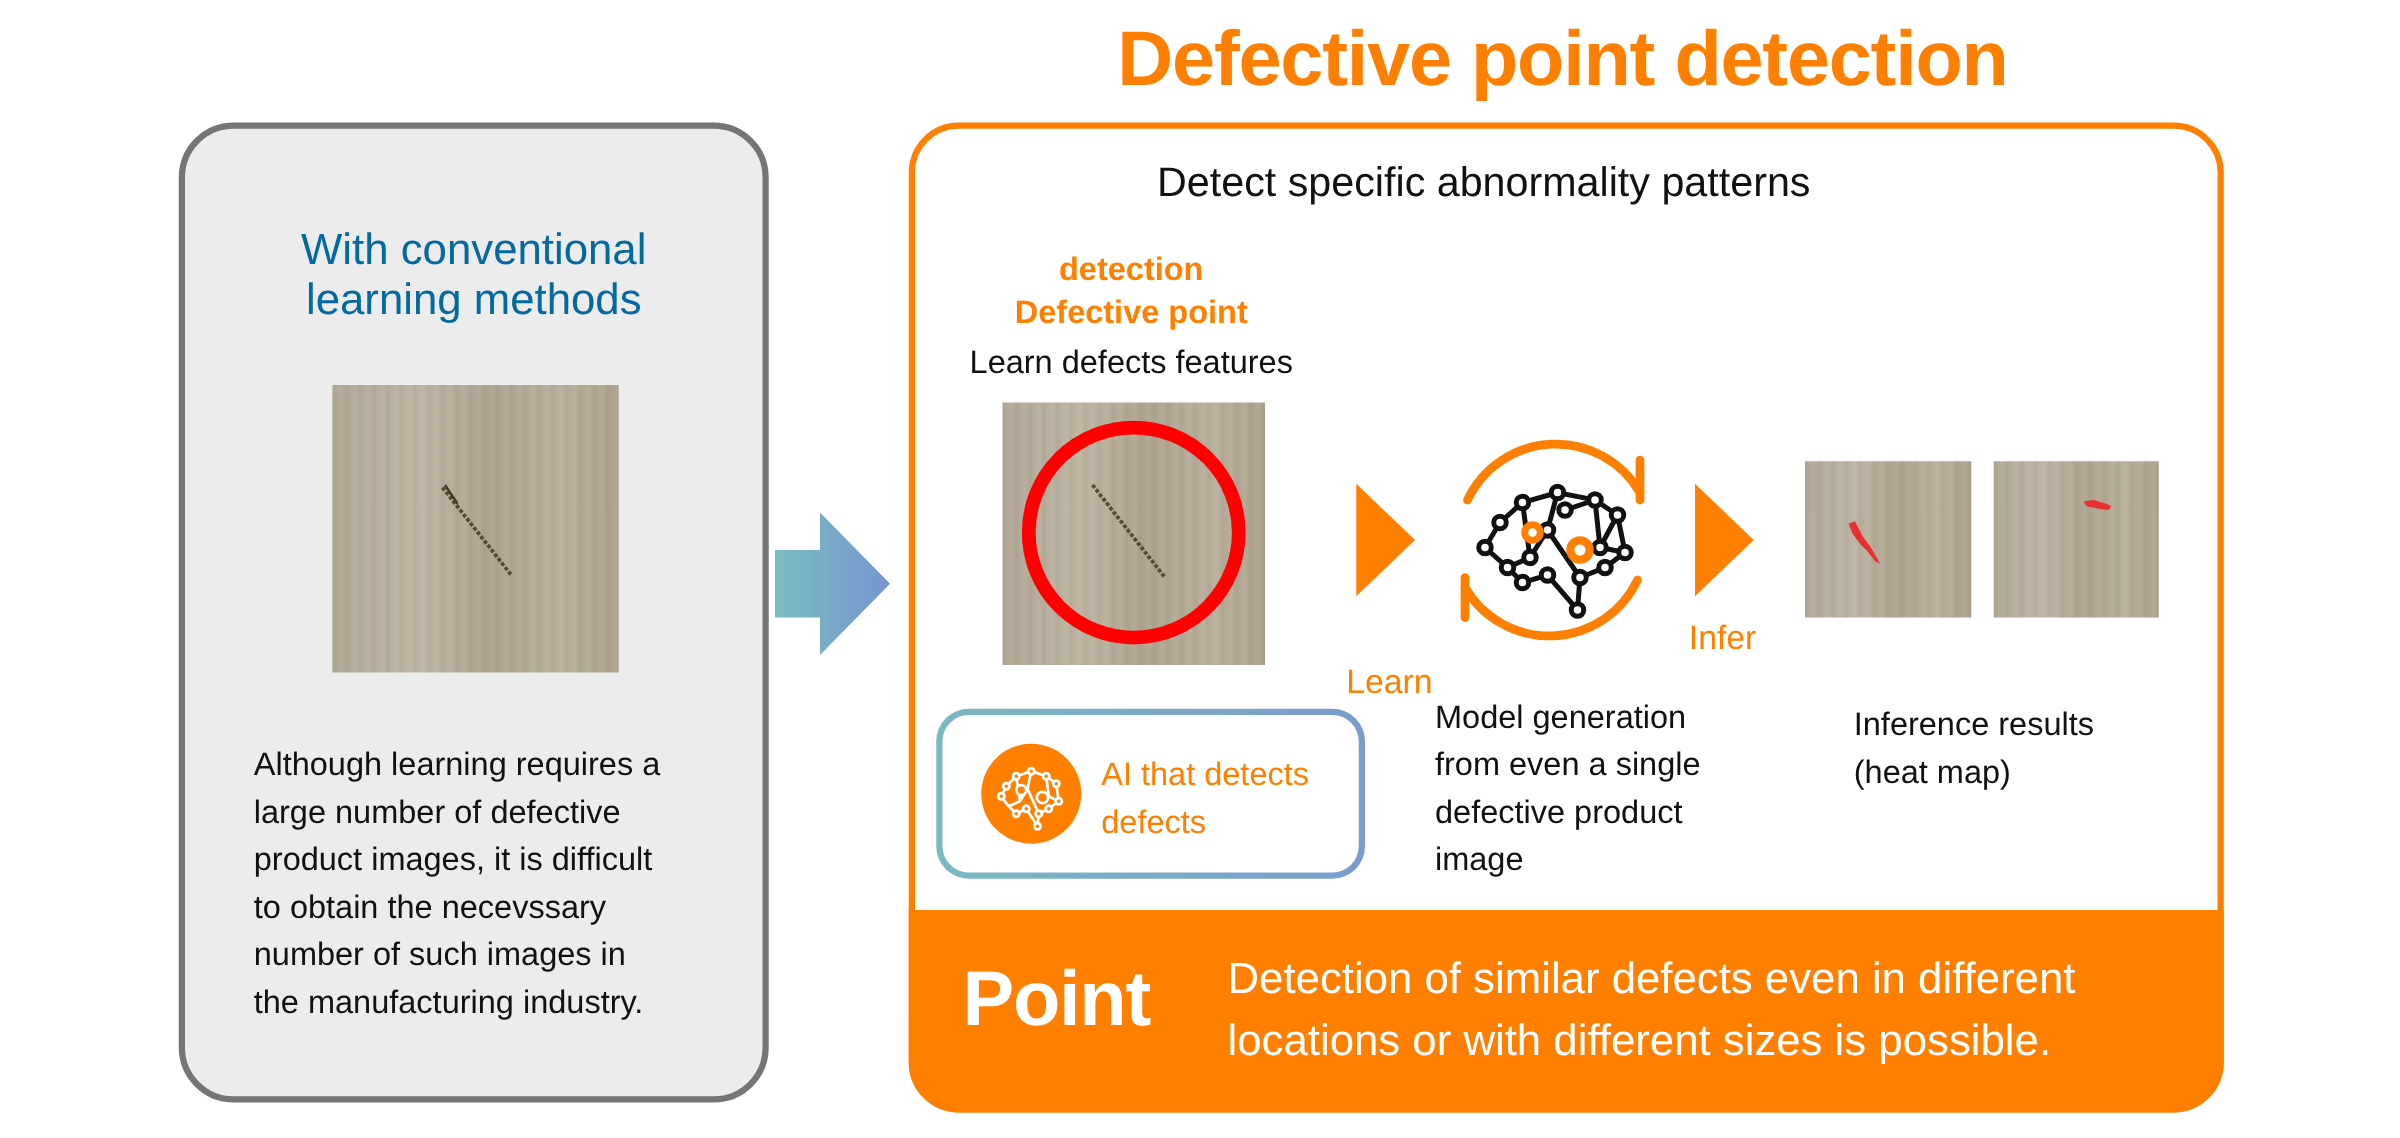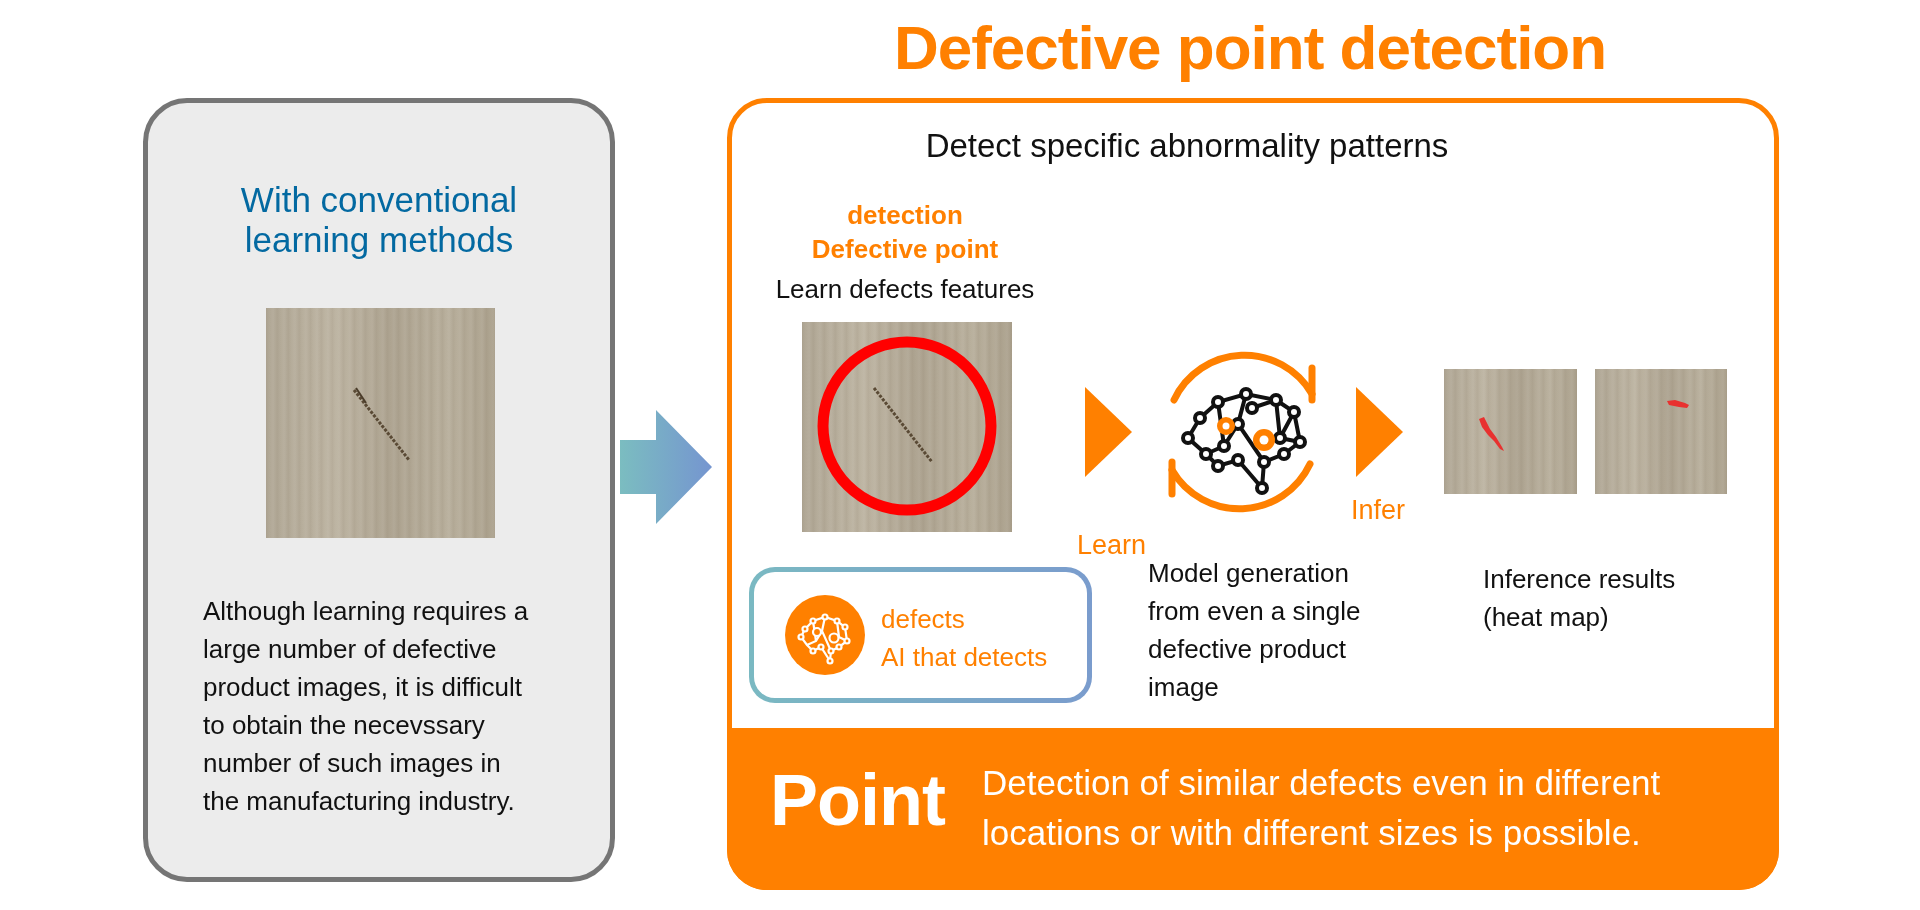--- a/index.html
+++ b/index.html
@@ -37,21 +37,21 @@
   .res-img2 { left:1595px; top:369px; width:132px; height:125px; }
   .model-text { left:1148px; top:554px; width:240px; font-size:26px; line-height:38px; color:#111; }
   .infer-text { left:1483px; top:560px; width:260px; font-size:26px; line-height:38px; color:#111; }
   .ai-box { left:749px; top:567px; width:343px; height:136px; border-radius:26px; box-sizing:border-box;
             padding:5px; background:linear-gradient(90deg,#7ab9c2,#7a9ccd); }
   .ai-box-inner { width:100%; height:100%; background:#fff; border-radius:21px; position:relative; }
   .ai-circle { left:785px; top:595px; width:80px; height:80px; border-radius:50%; background:#ff8000; }
   .ai-text { left:881px; top:600px; width:200px; font-size:26px; line-height:38px; color:#ff8000; }
   .band { left:727px; top:728px; width:1052px; height:162px; background:#ff8000;
           border-radius:0 0 40px 40px; }
-  .point-lbl { left:770px; top:765px; font-size:72px; font-weight:bold; color:#fff; line-height:70px; letter-spacing:-1px; }
+  .point-lbl { left:770px; top:765px; font-size:62px; font-weight:bold; color:#fff; line-height:70px; letter-spacing:-1px; }
   .point-desc { left:970px; top:758px; width:790px; font-size:35px; line-height:50px; color:#fff;margin-left:12px; }
 </style>
 </head>
 <body>
 
 <div class="abs main-title">Defective point detection</div>
 
 <div class="abs left-box"></div>
 <div class="abs left-title">
   <div>With conventional</div>
@@ -182,21 +182,21 @@
         <circle cx="45" cy="66" r="2.5"></circle>
       <circle cx="36" cy="52" r="2.5"></circle>
         <circle cx="28" cy="56" r="2.5"></circle>
         <circle cx="16" cy="42" r="2.5"></circle>
       <circle cx="32" cy="37" r="4"></circle>
         <circle cx="49" cy="43" r="4.5"></circle>
     </g>
   </svg>
 </div>
 <div class="abs ai-text">
+  <div>AI that detects</div>
   <div>defects</div>
-  <div>AI that detects</div>
 </div>
 
 <div class="abs point-lbl">Point</div>
 <div class="abs point-desc">
   <div>Detection of similar defects even in different</div>
   <div>locations or with different sizes is possible.</div>
 </div>
 
 </body></html>

